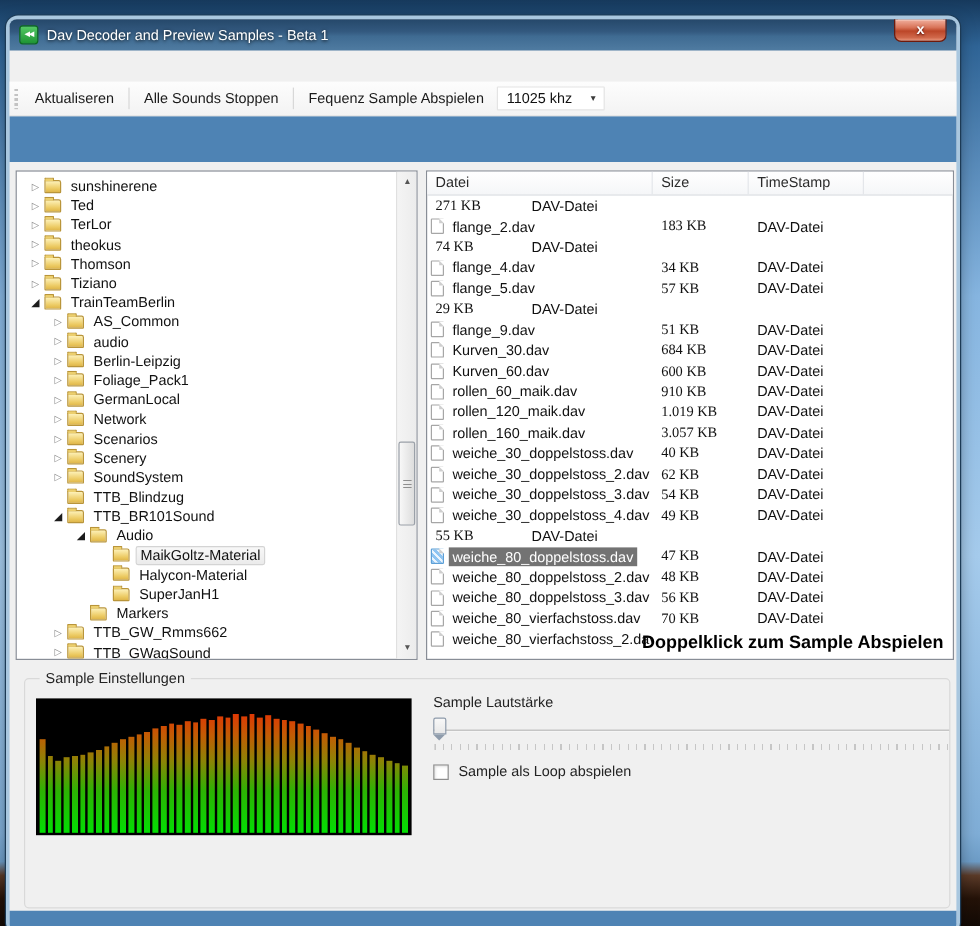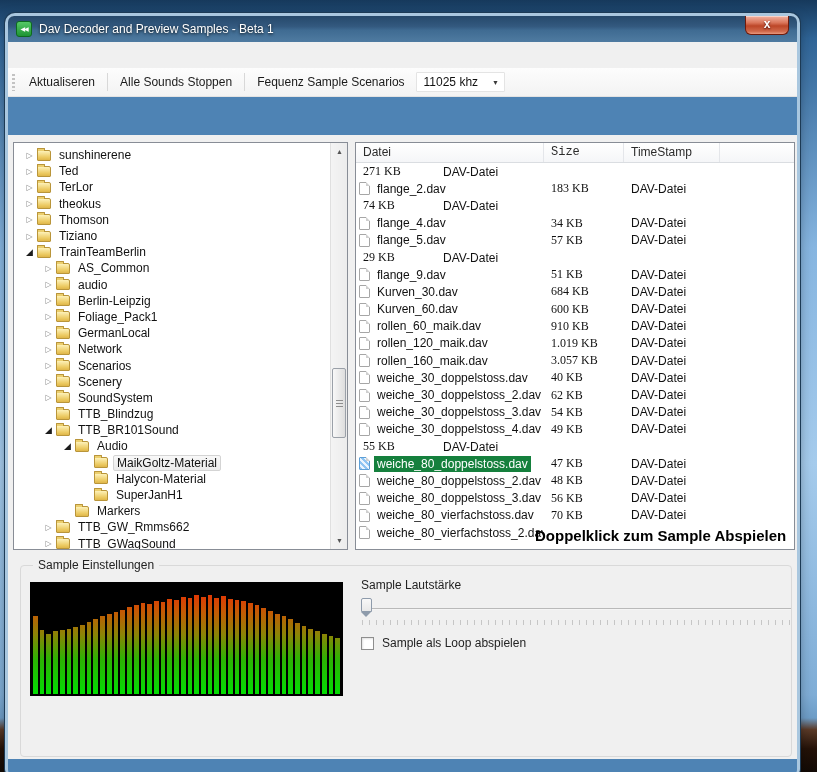--- a/index.html
+++ b/index.html
@@ -111,32 +111,32 @@
     background:repeating-linear-gradient(180deg,#8e8e8e 0 1px,transparent 1px 3px);
   }
 
   
   .list-box {
     position:absolute; left:347px; top:126px; width:440px; height:408px;
     background:#fff; border:1px solid #888d96; overflow:hidden;
   }
   .list-header { display:flex; height:20px; background:linear-gradient(180deg,#ffffff,#f5f6f8); border-bottom:1px solid #dadde1; }
   .hcell { font-size:12px; color:#2b2b2b; padding:2px 0 0 7px; border-right:1px solid #e4e6ea; height:100%; }
-  .hcell:nth-child(1){ width:188px; } .hcell:nth-child(2){ width:80px;font-family:Liberation Mono, monospace; }
+  .hcell:nth-child(1){ width:188px; } .hcell:nth-child(2){ width:80px; }
   .hcell:nth-child(3){ width:96px; } .hcell:nth-child(4){ flex:1; border-right:none; }
   .list-row { display:flex; height:17.2px; align-items:center; }
   .cell-name { width:188px; display:flex; align-items:center; overflow:hidden; }
   .cell-size { width:80px; font-size:12px; color:#111; padding-left:7px;font-family:Liberation Serif, serif; }
   .cell-type { width:96px; font-size:12px; color:#111; padding-left:7px; }
   .file-icon { width:11px; height:13px; flex:none; margin:0 4px 0 3px; position:relative;
     background:#fff; border:1px solid #a6a6a6; border-radius:1px; }
   .file-icon::before { content:""; position:absolute; right:-1px; top:-1px;
     border-left:4px solid #cfcfcf; border-top:4px solid #fff; }
   .name-text { font-size:12px; color:#111; padding:1px 3px; white-space:nowrap; }
-  .list-row.selected .name-text { background:#15803d; color:#fff; }
+  .list-row.selected .name-text { background:#737373; color:#fff; }
   .list-row.selected .file-icon {
     background:repeating-linear-gradient(45deg,#8ec4f2 0 2px,#eaf4fd 2px 4px); border-color:#5d9fd6; }
   .overlay-hint {
     position:absolute; left:527px; top:511px; z-index:6;
     font-size:15px; font-weight:bold; color:#000; white-space:nowrap;
   }
 
   
   .groupbox {
     position:absolute; left:12px; top:549px; width:772px; height:192px;
@@ -185,21 +185,21 @@
     <span class="close-btn">x</span>
   </div>
 
 
   <div class="toolbar">
     <span class="tb-grip"></span>
   <span class="tb-btn">Aktualiseren</span>
       <span class="tb-sep"></span>
       <span class="tb-btn">Alle Sounds Stoppen</span>
       <span class="tb-sep"></span>
-      <span class="tb-btn">Fequenz Sample Scenarios</span>
+      <span class="tb-btn">Fequenz Sample Abspielen</span>
       <span class="tb-combo">
         <span>11025 khz</span>
         <span class="combo-arrow">▼</span>
       </span>
     </div>
 
   <div class="banner"></div>
 
   <div class="tree-box">
     <div class="tree-rows">

